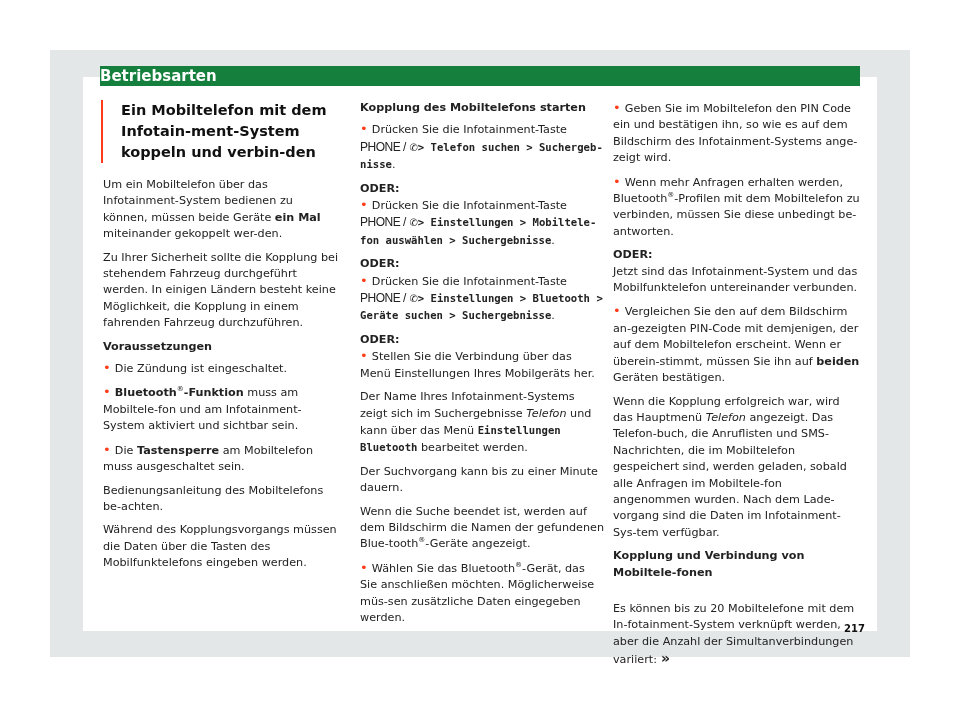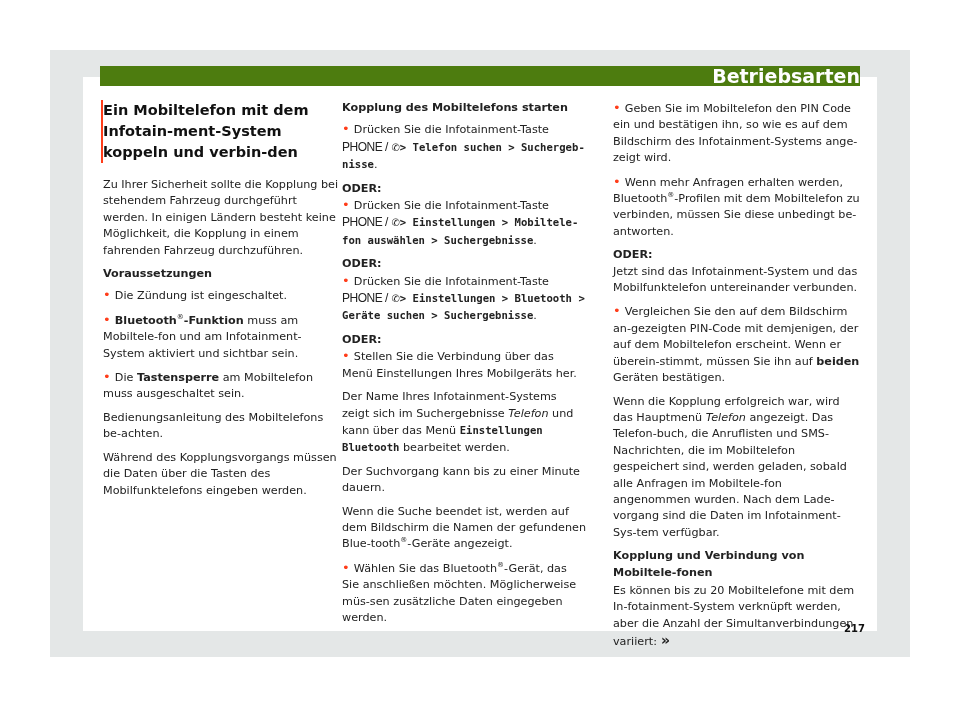--- a/index.html
+++ b/index.html
@@ -1,26 +1,26 @@
 <!DOCTYPE html>
 <html><head>
 <meta charset="utf-8">
 <style>
   html, body { margin: 0; padding: 0; }
   body { width: 960px; height: 708px; background: #ffffff; position: relative; overflow: hidden;
          font-family: "DejaVu Sans", sans-serif; color: #222; }
   .frame { position: absolute; left: 50px; top: 50px; width: 860px; height: 607px; background: #e4e7e7; }
   .inner { position: absolute; left: 83px; top: 77px; width: 794px; height: 554px; background: #ffffff; }
-  .header-bar { position: absolute; left: 100px; top: 66px; width: 760px; height: 20px; background: #4d7c0f;
-                color: #fff; font-size: 19px; line-height: 20px; text-align: right; font-weight: bold; }
+  .header-bar { position: absolute; left: 100px; top: 66px; width: 760px; height: 20px; background: #15803d;
+                color: #fff; font-size: 15px; line-height: 20px; text-align: left; font-weight: bold; }
   .col { position: absolute; top: 100px; font-size: 11.2px; line-height: 16.4px; color: #222; }
   .col1 { left: 103px; width: 238px; }
-  .col2 { left: 342px; width: 245px; }
+  .col2 { left: 360px; width: 245px; }
   .col3 { left: 613px; width: 248px; }
-  .title-block { border-left: 2px solid #ff3d1a; padding-left: 0; margin-left: -2px; margin-bottom: 14px; }
+  .title-block { border-left: 2px solid #ff3d1a; padding-left: 18px; margin-left: -2px; margin-bottom: 14px; }
   .title { font-size: 14.5px; line-height: 21px; font-weight: bold; color: #111; }
   p { margin: 0 0 7px 0; }
   .sub { font-weight: bold; margin: 4px 0 5px 0; }
   .oder { font-weight: bold; margin: 6px 0 0 0; }
   .bullet { color: #ff3d1a; font-size: 13px; }
   b { font-weight: bold; }
   .mono { font-family: "DejaVu Sans Mono", monospace; font-weight: bold; font-size: 10.6px; }
   .phone { font-family: "Liberation Sans", sans-serif; font-weight: normal; font-size: 12px; letter-spacing: -0.5px; }
   .handset { font-size: 10px; }
   sup { font-size: 7px; line-height: 0; }
@@ -33,20 +33,21 @@
 <body>
 
 <div class="frame"></div>
 <div class="inner"></div>
 <div class="header-bar">Betriebsarten</div>
 
 <div class="col col1">
   <div class="title-block">
     <div class="title">Ein Mobiltelefon mit dem Infotain-ment-System koppeln und verbin-den</div>
   </div>
+  <p><span>Um ein Mobiltelefon über das Infotainment-System bedienen zu können, müssen beide Geräte </span><b>ein Mal</b><span> miteinander gekoppelt wer-den.</span></p>
   <p>Zu Ihrer Sicherheit sollte die Kopplung bei stehendem Fahrzeug durchgeführt werden. In einigen Ländern besteht keine Möglichkeit, die Kopplung in einem fahrenden Fahrzeug durchzuführen.</p>
   <p class="sub">Voraussetzungen</p>
   <p><span class="bullet">• </span><span>Die Zündung ist eingeschaltet.</span></p>
   <p><span class="bullet">• </span><b>Bluetooth</b><sup>®</sup><b>-Funktion</b><span> muss am Mobiltele-fon und am Infotainment-System aktiviert und sichtbar sein.</span></p>
   <p><span class="bullet">• </span><span>Die </span><b>Tastensperre</b><span> am Mobiltelefon muss ausgeschaltet sein.</span></p>
   <p>Bedienungsanleitung des Mobiltelefons be-achten.</p>
   <p>Während des Kopplungsvorgangs müssen die Daten über die Tasten des Mobilfunktelefons eingeben werden.</p>
 </div>
 
 <div class="col col2">
@@ -64,18 +65,18 @@
   <p><span class="bullet">• </span><span>Wählen Sie das Bluetooth</span><sup>®</sup><span>-Gerät, das Sie anschließen möchten. Möglicherweise müs-sen zusätzliche Daten eingegeben werden.</span></p>
 </div>
 
 <div class="col col3">
   <p><span class="bullet">• </span><span>Geben Sie im Mobiltelefon den PIN Code ein und bestätigen ihn, so wie es auf dem Bildschirm des Infotainment-Systems ange-zeigt wird.</span></p>
   <p><span class="bullet">• </span><span>Wenn mehr Anfragen erhalten werden, Bluetooth</span><sup>®</sup><span>-Profilen mit dem Mobiltelefon zu verbinden, müssen Sie diese unbedingt be-antworten.</span></p>
   <p class="oder">ODER:</p>
   <p>Jetzt sind das Infotainment-System und das Mobilfunktelefon untereinander verbunden.</p>
   <p><span class="bullet">• </span><span>Vergleichen Sie den auf dem Bildschirm an-gezeigten PIN-Code mit demjenigen, der auf dem Mobiltelefon erscheint. Wenn er überein-stimmt, müssen Sie ihn auf </span><b>beiden</b><span> Geräten bestätigen.</span></p>
   <p><span>Wenn die Kopplung erfolgreich war, wird das Hauptmenü </span><i>Telefon</i><span> angezeigt. Das Telefon-buch, die Anruflisten und SMS- Nachrichten, die im Mobiltelefon gespeichert sind, werden geladen, sobald alle Anfragen im Mobiltele-fon angenommen wurden. Nach dem Lade-vorgang sind die Daten im Infotainment-Sys-tem verfügbar.</span></p>
-  <p class="sub" style="margin-bottom:2px">Kopplung und Verbindung von Mobiltele-fonen</p>
+  <p class="sub" style="margin-bottom:20px">Kopplung und Verbindung von Mobiltele-fonen</p>
   <p><span>Es können bis zu 20 Mobiltelefone mit dem In-fotainment-System verknüpft werden, aber die Anzahl der Simultanverbindungen variiert:</span><span class="more">»</span></p>
 </div>
 
 <div class="page-num">217</div>
 <div class="watermark">carmanualsonline.info</div>
 
 </body></html>

